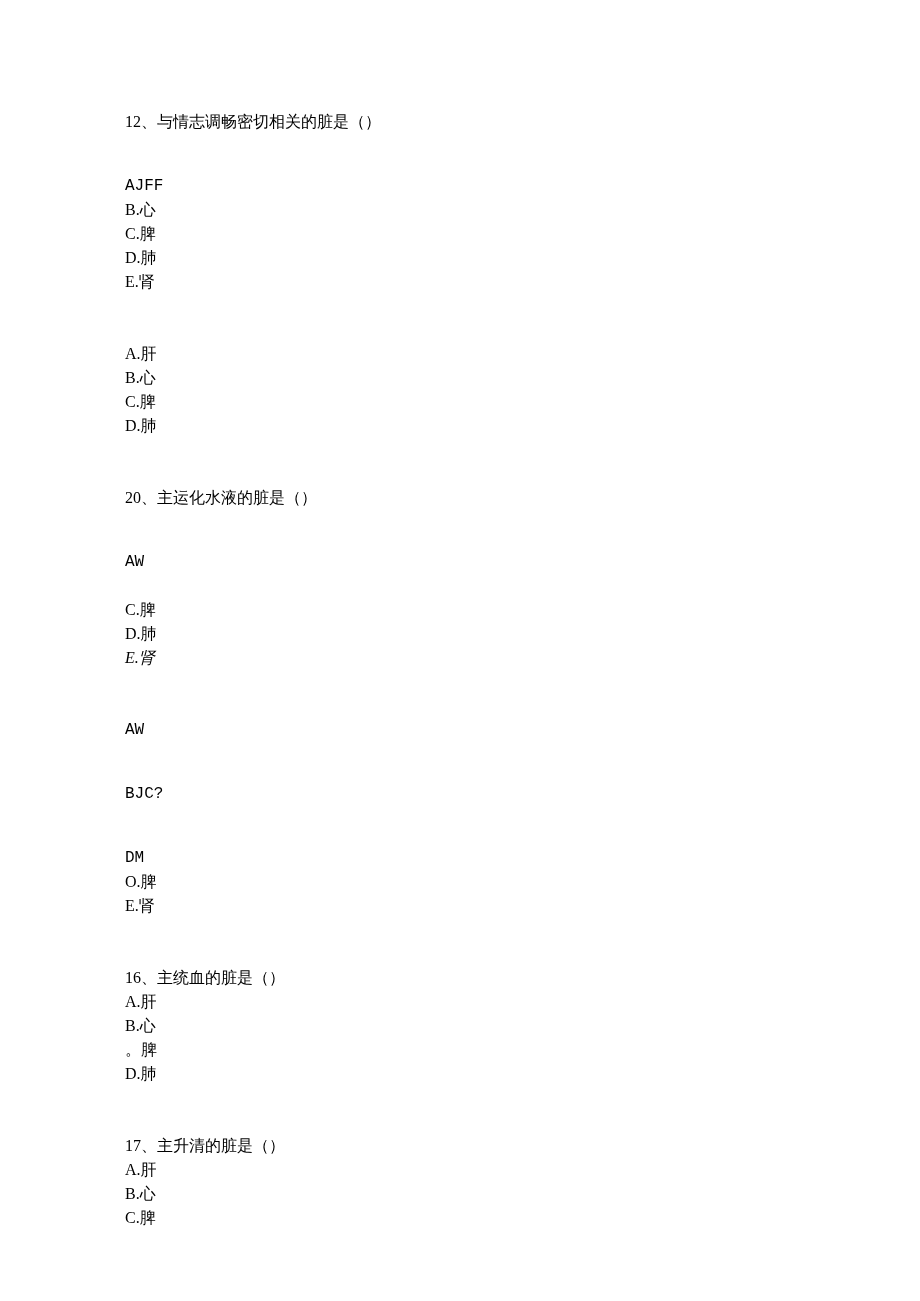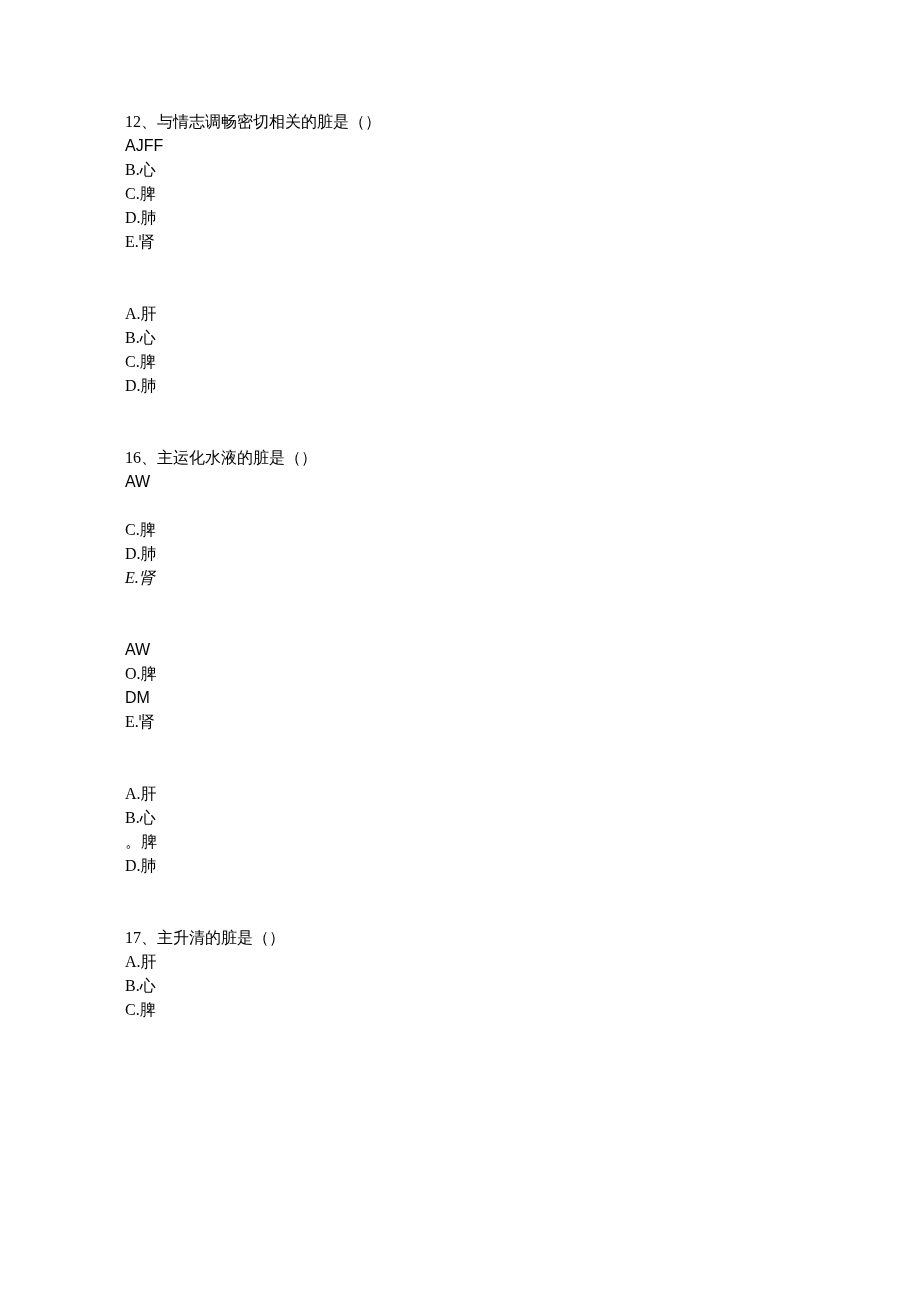--- a/index.html
+++ b/index.html
@@ -17,21 +17,22 @@
     font-size: 16px;
     line-height: 1.5;
   }
   .question-block {
     margin-bottom: 48px;
   }
   .line {
     margin: 0;
   }
   .sans {
-    font-family: Liberation Sans, sans-serif;
+    font-family: Liberation Mono, monospace;
+    margin-top: 40px;
   }
   .italic {
     font-style: italic;
   }
 </style>
 </head>
 <body>
 
 <div class="page">
 
@@ -45,36 +46,38 @@
   </div>
 
   <div class="question-block">
     <p class="line">A.肝</p>
     <p class="line">B.心</p>
     <p class="line">C.脾</p>
     <p class="line">D.肺</p>
   </div>
 
   <div class="question-block">
-    <p class="line">16、主运化水液的脏是（）</p>
+    <p class="line">20、主运化水液的脏是（）</p>
     <p class="line sans">AW</p>
     <p class="line">&nbsp;</p>
     <p class="line">C.脾</p>
     <p class="line">D.肺</p>
     <p class="line italic">E.肾</p>
   </div>
 
   <div class="question-block">
     <p class="line sans">AW</p>
+    <p class="line sans">BJC?</p>
+    <p class="line sans">DM</p>
     <p class="line">O.脾</p>
-    <p class="line sans">DM</p>
     <p class="line">E.肾</p>
   </div>
 
   <div class="question-block">
+    <p class="line">16、主统血的脏是（）</p>
     <p class="line">A.肝</p>
     <p class="line">B.心</p>
     <p class="line">。脾</p>
     <p class="line">D.肺</p>
   </div>
 
   <div class="question-block" style="margin-top:36px;font-family:Liberation Serif, serif;">
     <p class="line">17、主升清的脏是（）</p>
     <p class="line">A.肝</p>
     <p class="line">B.心</p>

